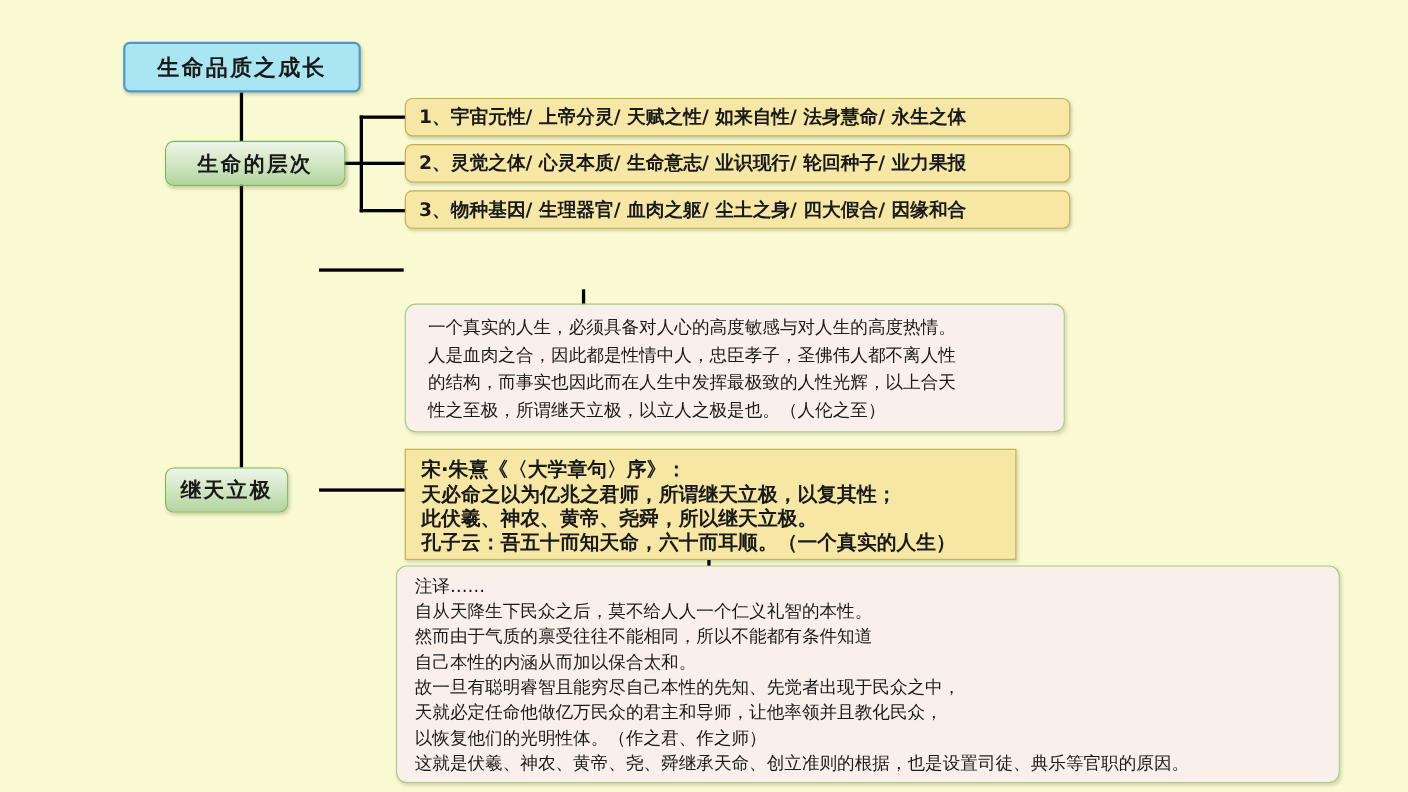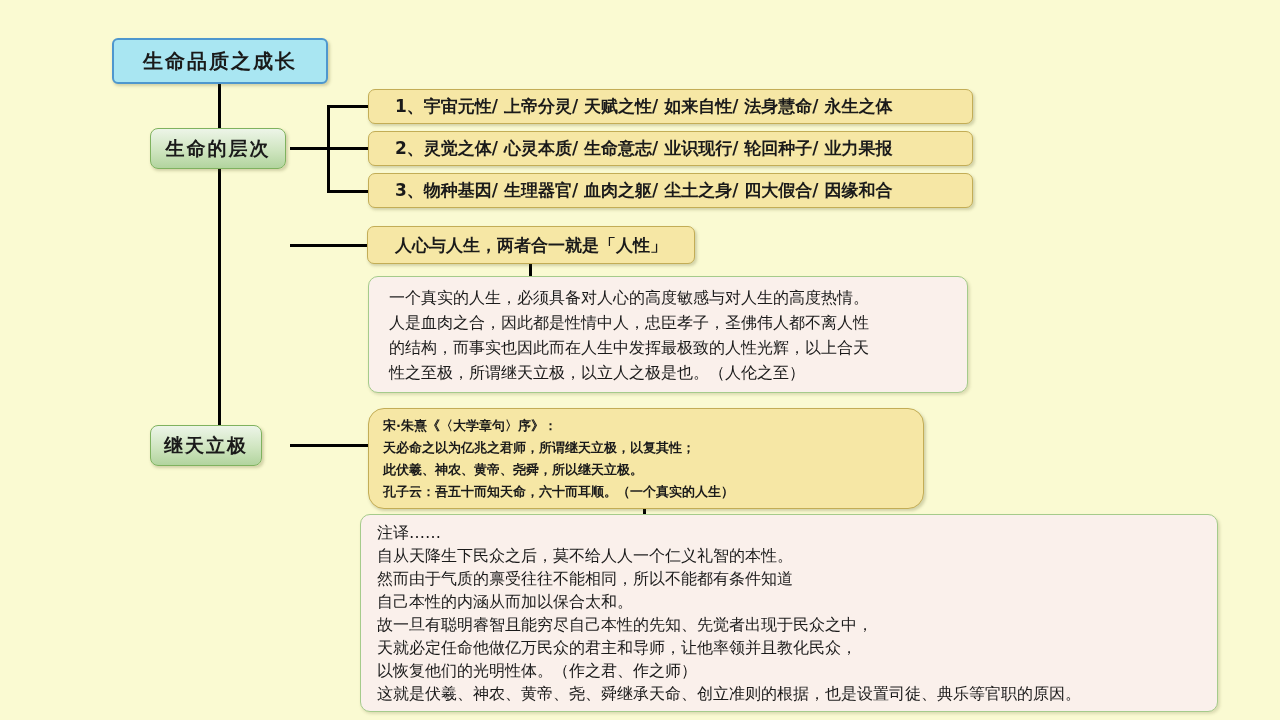--- a/index.html
+++ b/index.html
@@ -14,28 +14,28 @@
         color:#1a1a1a;box-shadow:1.5px 2px 3px rgba(90,90,40,.25);}
 
   .node-root{background:#A9E6F2;border:2px solid #4E97CE;border-radius:6px;
              justify-content:center;font-weight:bold;font-size:20px;letter-spacing:2px;}
 
   .node-branch{background:linear-gradient(180deg,#EDF5E8 0%,#CFE5C0 55%,#B2D49E 100%);
                border:1.5px solid #7FB25F;border-radius:8px;justify-content:center;
                font-weight:bold;font-size:19px;letter-spacing:2px;}
 
   .node-item{background:#F6E7A5;border:1.5px solid #C3AD56;border-radius:7px;
-             font-weight:bold;font-size:17px;padding:0 26px;white-space:nowrap;}
+             font-weight:bold;font-size:17px;padding:0 12px;white-space:nowrap;}
 
   .node-statement{background:#F6E7A5;border:1.5px solid #C3AD56;border-radius:7px;
                   font-weight:bold;font-size:17px;justify-content:center;white-space:nowrap;}
 
-  .node-quote{background:#F6E7A5;border:1.5px solid #C3AD56;border-radius:16px;
-              font-weight:bold;font-size:13px;line-height:22px;padding:8px 14px;
-              flex-direction:column;align-items:flex-start;justify-content:center;}
+  .node-quote{background:#F6E7A5;border:1.5px solid #C3AD56;border-radius:0;
+              font-weight:bold;font-size:18px;line-height:22px;padding:8px 14px;
+              flex-direction:column;align-items:flex-start;}
 
   .node-note{background:#FAF0EB;border:1.5px solid #A5CB8B;border-radius:10px;
              font-size:16px;padding:8px 16px;flex-direction:column;
              align-items:flex-start;justify-content:center;box-shadow:1.5px 2px 3px rgba(90,90,40,.18);}
   .note-sm{line-height:25px;padding-left:20px;}
   .note-lg{line-height:23px;}
 </style>
 </head>
 <body>
 
@@ -46,28 +46,27 @@
   <div class="line line-v" style="left:327px;top:105px;height:88px;"></div>
   <div class="line line-h" style="left:327px;top:105px;width:43px;"></div>
   <div class="line line-h" style="left:327px;top:190px;width:43px;"></div>
   <div class="line line-h" style="left:290px;top:244px;width:77px;"></div>
   <div class="line line-v" style="left:529px;top:263px;height:14px;"></div>
   <div class="line line-h" style="left:290px;top:444px;width:78px;"></div>
   <div class="line line-v" style="left:643px;top:508px;height:7px;"></div>
 
   <div class="node node-root" style="left:112px;top:38px;width:216px;height:46px;">生命品质之成长</div>
 
-  <div class="node node-branch" style="left:150px;top:128px;width:136px;height:41px;">生命的层次</div>
+  <div class="node node-branch" style="left:150px;top:128px;width:164px;height:41px;">生命的层次</div>
 
   <div class="node node-item" style="left:368px;top:89px;width:605px;height:35px;">1、宇宙元性/ 上帝分灵/ 天赋之性/ 如来自性/ 法身慧命/ 永生之体</div>
   <div class="node node-item" style="left:368px;top:131px;width:605px;height:35px;">2、灵觉之体/ 心灵本质/ 生命意志/ 业识现行/ 轮回种子/ 业力果报</div>
   <div class="node node-item" style="left:368px;top:173px;width:605px;height:35px;">3、物种基因/ 生理器官/ 血肉之躯/ 尘土之身/ 四大假合/ 因缘和合</div>
 
 
-  <div class="node node-statement" style="left:367px;top:226px;width:328px;height:38px;">人心与人生，两者合一就是「人性」</div>
 
   <div class="node node-note note-sm" style="left:368px;top:276px;width:600px;height:117px;">
       <div>一个真实的人生，必须具备对人心的高度敏感与对人生的高度热情。</div>
       <div>人是血肉之合，因此都是性情中人，忠臣孝子，圣佛伟人都不离人性</div>
       <div>的结构，而事实也因此而在人生中发挥最极致的人性光辉，以上合天</div>
       <div>性之至极，所谓继天立极，以立人之极是也。（人伦之至）</div>
     </div>
 
   <div class="node node-branch" style="left:150px;top:425px;width:112px;height:41px;">继天立极</div>
 

